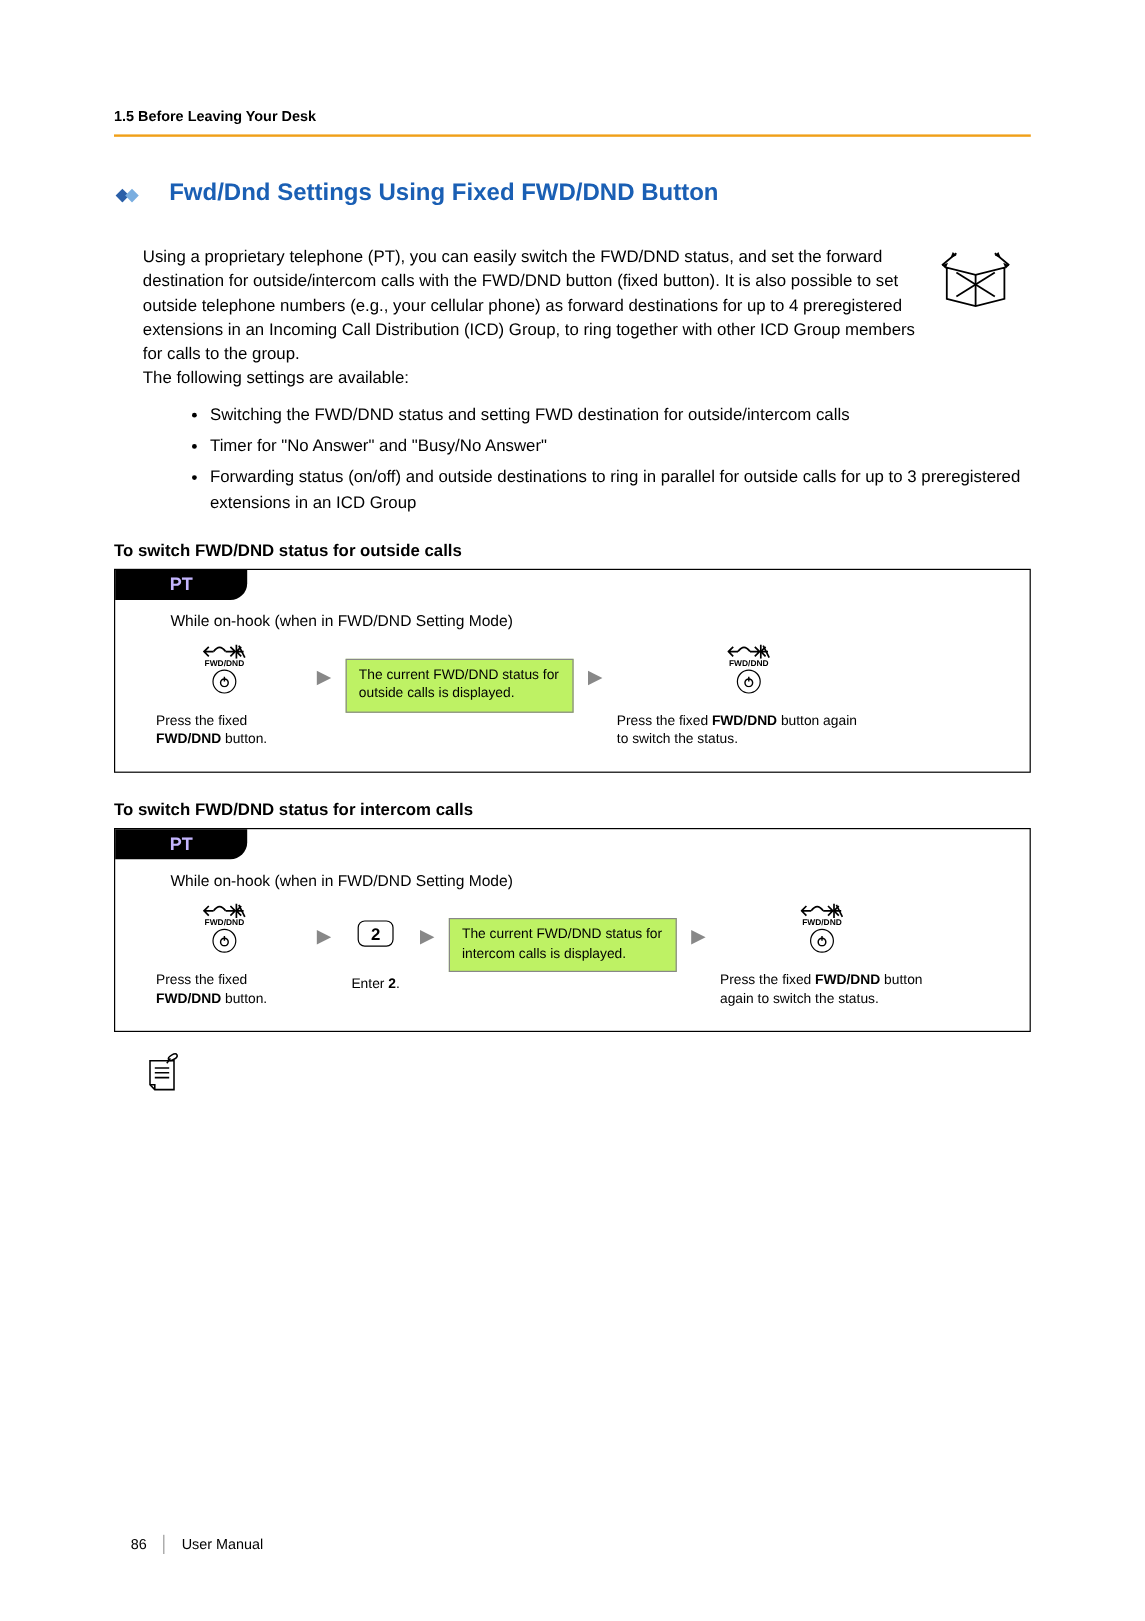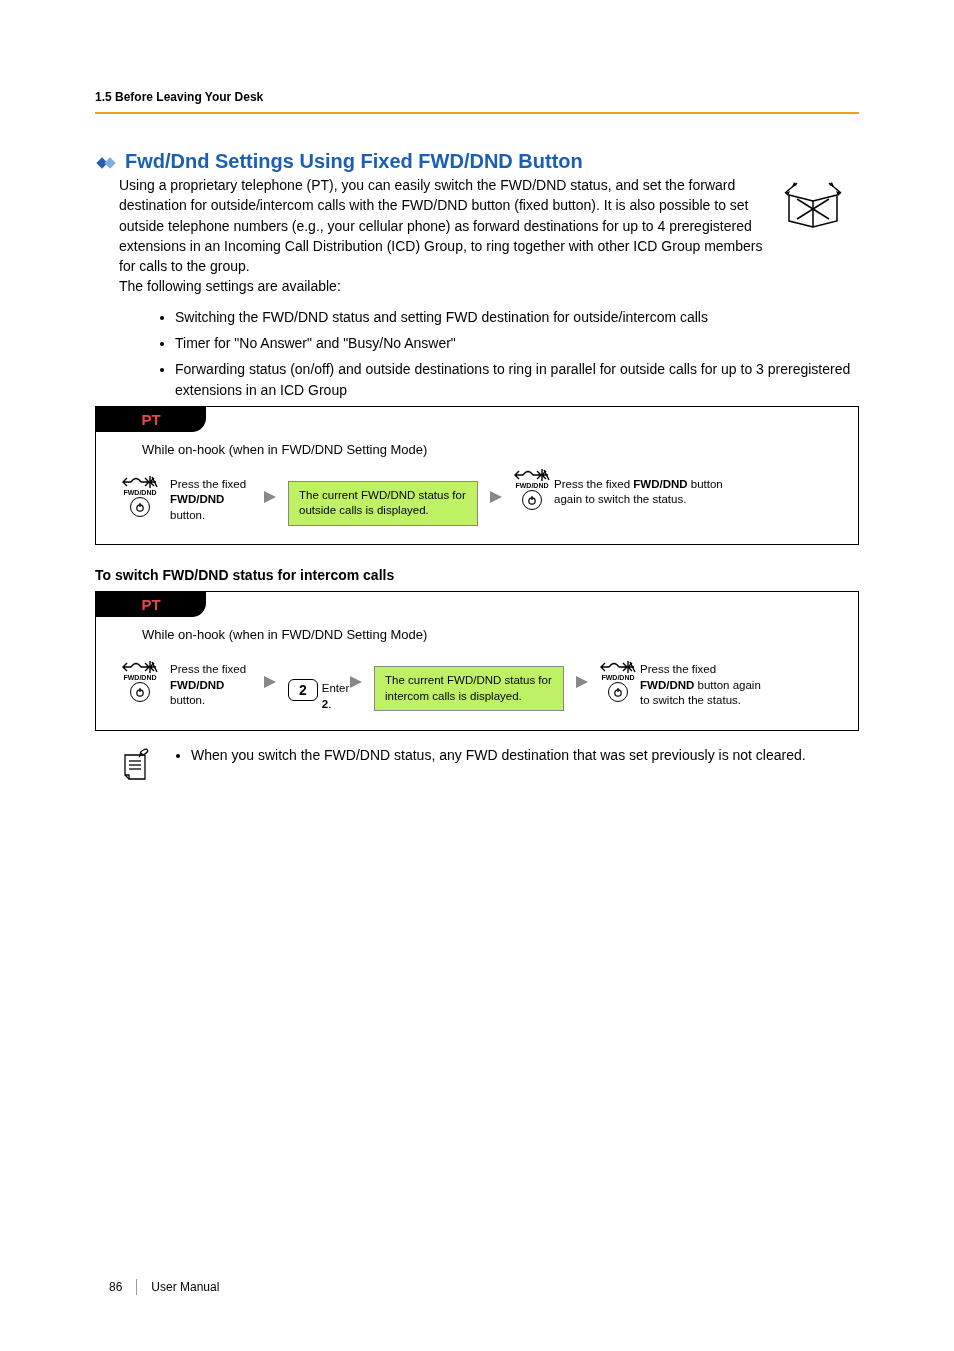--- a/index.html
+++ b/index.html
@@ -19,23 +19,23 @@
   .running-header {
     font-size: 12px;
     font-weight: bold;
     color: #000;
     padding-bottom: 8px;
     border-bottom: 2px solid #f0a018;
   }
   .section-heading {
     display: flex;
     align-items: center;
-    gap: 8px;
+    gap: 24px;
     margin-top: 36px;
-    margin-bottom: 2px;
+    margin-bottom: 30px;
   }
   .section-title {
     color: #1a5fb4;
     font-size: 20px;
     font-weight: bold;
   }
   .intro {
     font-size: 14px;
     line-height: 1.45;
     margin-left: 24px;
@@ -62,42 +62,42 @@
     margin-top: 22px;
     margin-bottom: 8px;
   }
   .procedure {
     border: 1px solid #000;
     padding: 0 0 18px 0;
     margin-bottom: 10px;
   }
   .proc-tab {
     background: #000;
-    color: #ef4444;
+    color: #c4b5fd;
     font-weight: bold;
     font-size: 15px;
     padding: 4px 0;
     text-align: center;
     width: 110px;
     border-radius: 0 0 14px 0;
   }
   .condition {
     font-size: 13px;
     margin: 10px 0 8px 46px;
   }
   .flow {
     display: flex;
     align-items: flex-start;
     gap: 10px;
     margin-left: 26px;
     margin-top: 6px;
   }
   .step {
     display: flex;
-    flex-direction: row;
+    flex-direction: column;
     align-items: center;
     gap: 4px;
   }
   .step-caption {
     font-size: 11.5px;
     line-height: 1.35;
     text-align: left;
     max-width: 170px;
     margin-top: 12px;
   }
@@ -203,20 +203,21 @@
       </svg>
     </span>
   </div>
 
   <ul class="dotlist">
     <li>Switching the FWD/DND status and setting FWD destination for outside/intercom calls</li>
     <li>Timer for "No Answer" and "Busy/No Answer"</li>
     <li>Forwarding status (on/off) and outside destinations to ring in parallel for outside calls for up to 3 preregistered extensions in an ICD Group</li>
   </ul>
 
+  <div class="sub-heading">To switch FWD/DND status for outside calls</div>
   <div class="procedure">
     <div class="proc-tab">PT</div>
     <div class="condition">While on-hook (when in FWD/DND Setting Mode)</div>
 
     <div class="flow">
 
       <div class="step" style="width:130px;">
         <div class="fwd-dnd-icon">
           <svg width="36" height="12">
               <g stroke="#000" stroke-width="1.4" fill="none">
@@ -316,21 +317,21 @@
       </div>
 
       <div class="arrow">
         <svg width="16" height="16">
             <polygon points="2,2 14,8 2,14" fill="#888"></polygon>
           </svg>
       </div>
 
       <div class="step" style="width:50px;">
         <span class="key-digit">2</span>
-        <div class="step-caption" style="margin-top:31px; text-align:left;">
+        <div class="step-caption" style="margin-top:20px; text-align:left;">
           <span>Enter </span><b>2</b><span>.</span>
         </div>
       </div>
 
       <div class="arrow">
         <svg width="16" height="16">
             <polygon points="2,2 14,8 2,14" fill="#888"></polygon>
           </svg>
       </div>
 
@@ -376,23 +377,20 @@
           <path d="M6 10 L26 10 L26 34 L10 34 L6 30 Z"></path>
           <path d="M6 30 L10 30 L10 34"></path>
           <line x1="10" y1="16" x2="22" y2="16"></line>
           <line x1="10" y1="20" x2="22" y2="20"></line>
           <line x1="10" y1="24" x2="22" y2="24"></line>
           <ellipse cx="25" cy="7" rx="4" ry="2" transform="rotate(-30 25 7)"></ellipse>
           <line x1="23" y1="8" x2="20" y2="12"></line>
         </g>
       </svg>
     </span>
-    <ul>
-      <li>When you switch the FWD/DND status, any FWD destination that was set previously is not cleared.</li>
-    </ul>
   </div>
 
   <div class="footer">
     <span>86</span>
     <span class="divider"></span>
     <span>User Manual</span>
   </div>
 
 </div>
 

